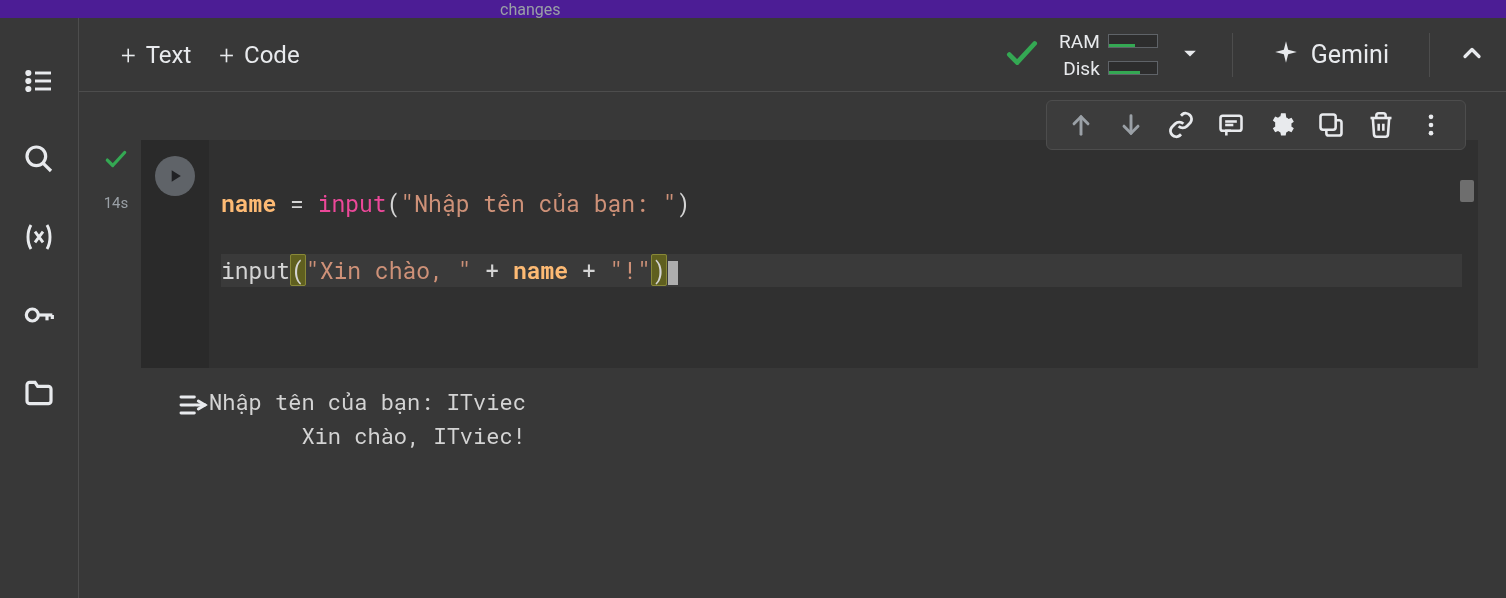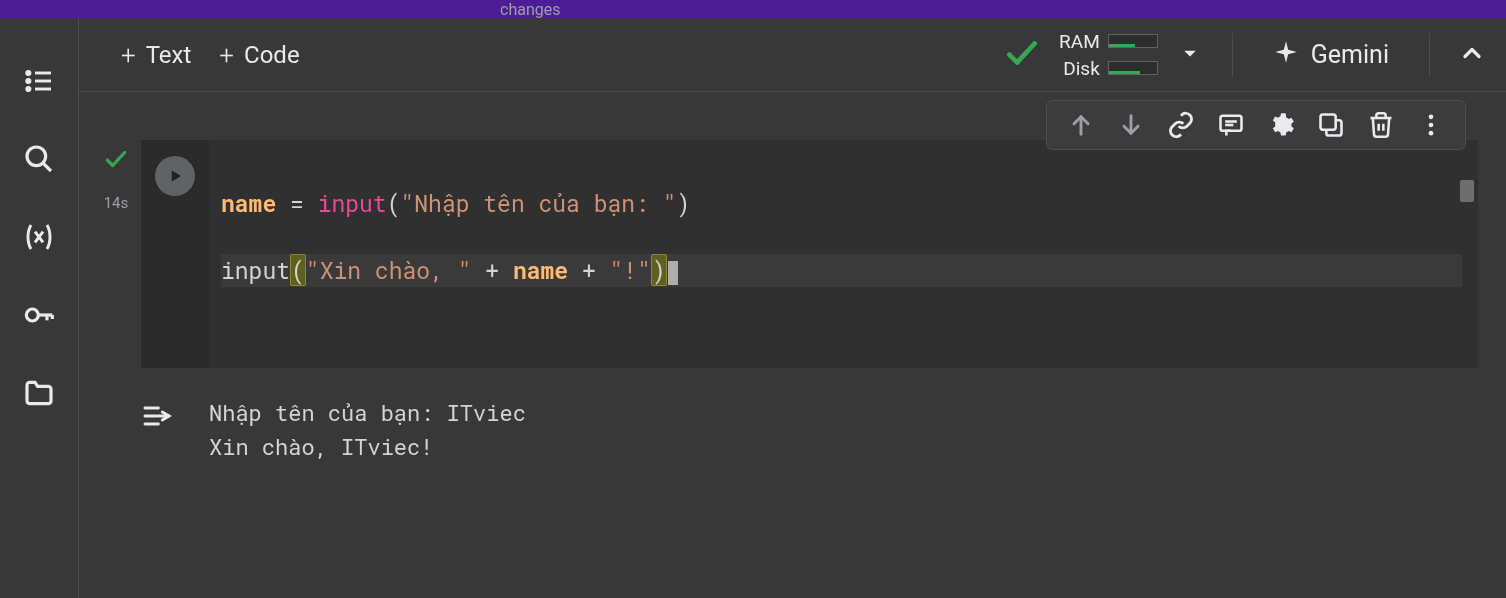--- a/index.html
+++ b/index.html
@@ -207,22 +207,23 @@
     .scroll-thumb {
       position: absolute;
       right: 4px; top: 40px;
       width: 14px; height: 22px;
       background: #6e6e6e;
       border-radius: 2px;
     }
 
     .output-row {
       display: flex;
-      margin-top: 28px;
+      margin-top: 17px;
       padding-left: 12px;
+      text-align: right;
     }
     .output-gutter {
       width: 118px;
       padding-left: 50px;
       padding-top: 4px;
     }
     .output-gutter svg { width: 32px; height: 32px; color: #e8eaed; }
     .output-text {
       font-family: "Roboto Mono", Consolas, monospace;
       font-size: 22px;

